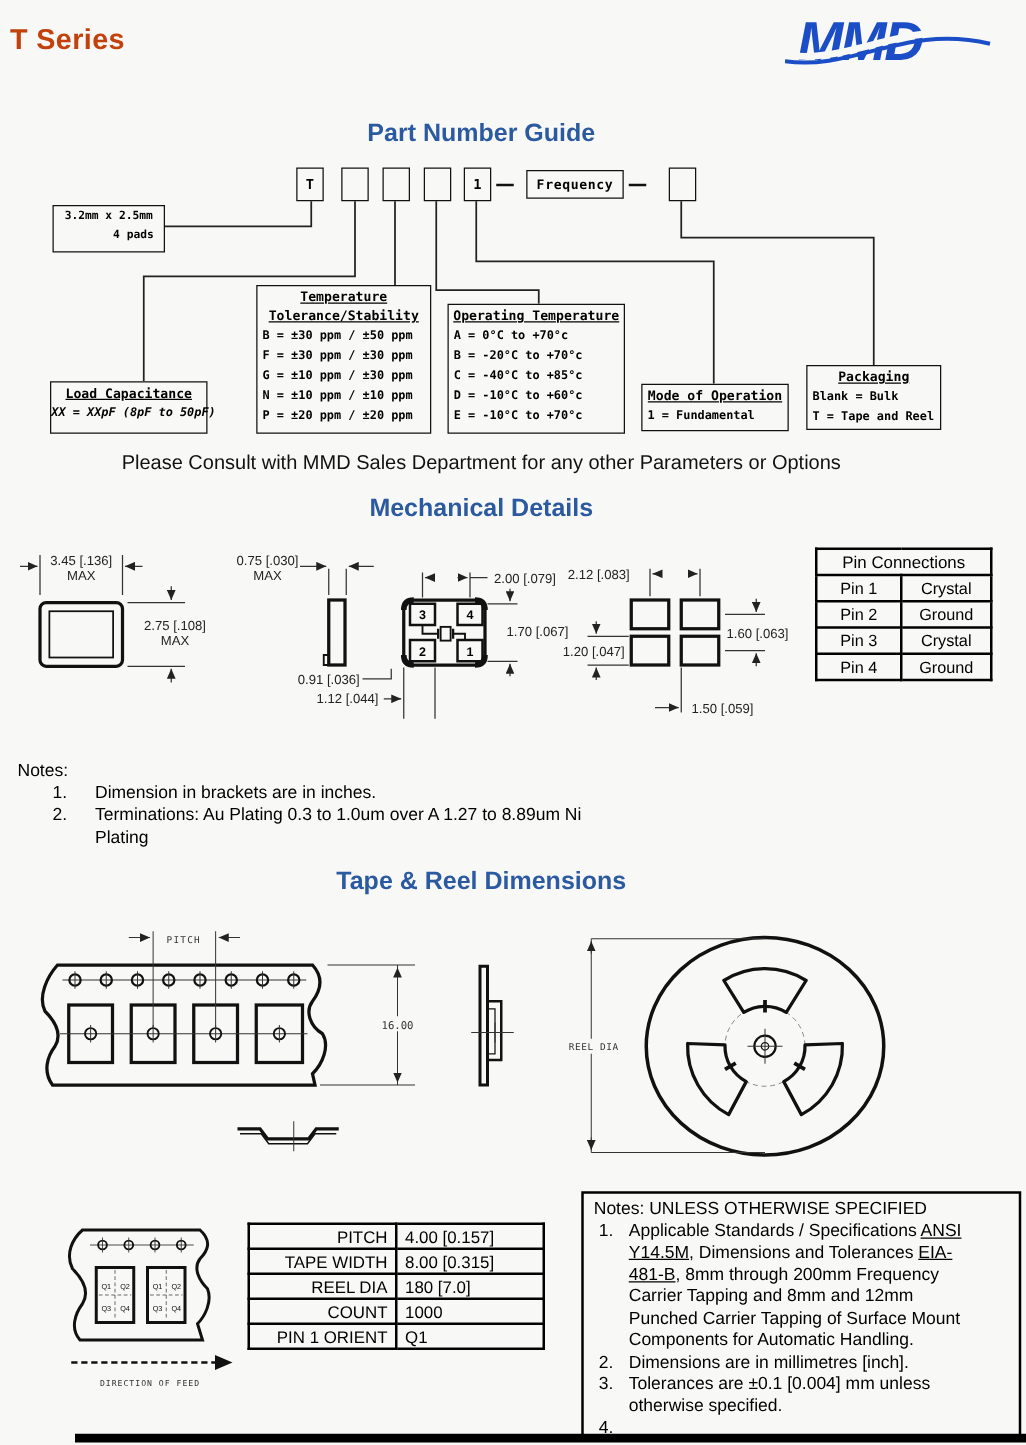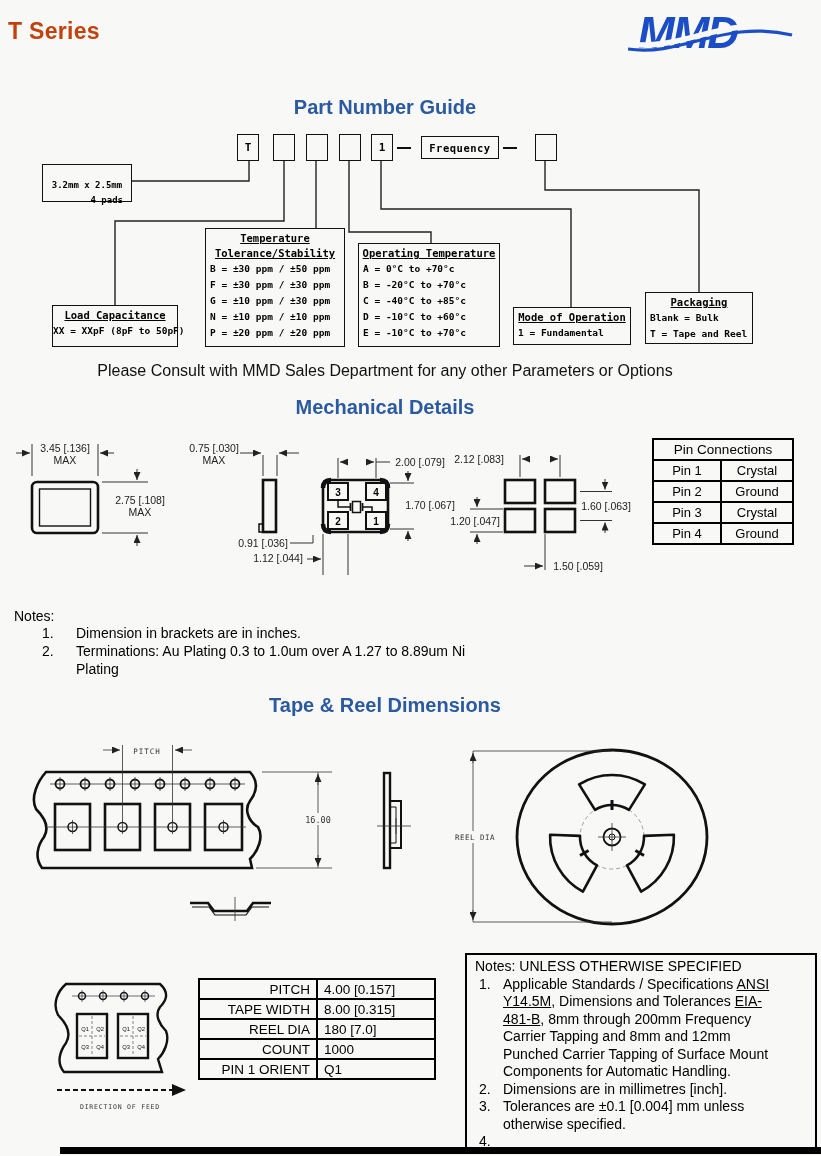--- a/index.html
+++ b/index.html
@@ -8,22 +8,22 @@
   .sec-title{left:0;top:0;width:770px;text-align:center;font-weight:bold;font-size:20px;color:#2b5aa0;}
   .page-title{left:8px;top:18px;font-weight:bold;font-size:23px;color:#c2410c;letter-spacing:0.3px;}
   .consult{left:0;top:362px;width:770px;text-align:center;font-size:16px;color:#111;}
   
   .pn-box{border:1.6px solid #111;display:flex;align-items:center;justify-content:center;
           font-family:"DejaVu Sans Mono",monospace;font-weight:bold;font-size:11px;background:#f8f8f7;}
   .pn-dash{border-top:2px solid #111;width:14px;height:0;}
   .desc-box{border:1.6px solid #111;font-family:"DejaVu Sans Mono",monospace;font-weight:bold;background:#f8f8f7;box-sizing:border-box;padding-top:2px;}
   .desc-title{text-align:center;text-decoration:underline;font-size:10.5px;line-height:15px;white-space:nowrap;}
   .desc-line{font-size:9.5px;line-height:16px;padding-left:4px;white-space:nowrap;}
-  .desc-line.center{text-align:left;padding-left:0;}
-  .size-note{border:1.4px solid #111;font-family:"DejaVu Sans Mono",monospace;font-weight:bold;font-size:9px;line-height:15px;background:#f8f8f7;box-sizing:border-box;padding-top:13px;}
+  .desc-line.center{text-align:left;padding-left:0;font-style:italic;}
+  .size-note{border:1.4px solid #111;font-family:"DejaVu Sans Mono",monospace;font-weight:bold;font-size:9px;line-height:15px;background:#f8f8f7;box-sizing:border-box;padding-top:1px;}
   .size-note .l1{text-align:center;}
   .size-note .l2{text-align:right;padding-right:8px;}
   
   table{border-collapse:collapse;background:#f8f8f7;}
   .pin-table{left:652px;top:438px;}
   .pin-table td{border:2px solid #000;font-size:13px;text-align:center;padding:1px 4px;height:17px;}
   .pin-table .hdr{font-size:13.5px;}
   .pin-table .c1{width:58px;}
   .pin-table .c2{width:62px;}
   .spec-table{left:198px;top:978px;}
@@ -79,21 +79,21 @@
     <div class="abs pn-dash" style="left:397px;top:21px;"></div>
     <div class="abs pn-box" style="left:421px;top:10px;width:76px;height:21px;font-size:10.5px;letter-spacing:0.5px;">Frequency</div>
     <div class="abs pn-dash" style="left:503px;top:21px;"></div>
     <div class="abs pn-box" style="left:535px;top:8px;width:20px;height:25px;"></div>
 
     <div class="abs size-note" style="left:42px;top:38px;width:90px;height:38px;">
       <div class="l1">3.2mm x 2.5mm</div>
       <div class="l2">4 pads</div>
     </div>
 
-    <div class="abs desc-box" style="left:40px;top:179px;width:126px;height:42px;margin-left:12px;">
+    <div class="abs desc-box" style="left:40px;top:179px;width:126px;height:42px;">
       <div class="desc-title">Load Capacitance</div>
       <div class="desc-line center">XX = XXpF (8pF to 50pF)</div>
     </div>
 
     <div class="abs desc-box" style="left:205px;top:102px;width:140px;height:119px;">
       <div class="desc-title">Temperature</div>
       <div class="desc-title">Tolerance/Stability</div>
       <div class="desc-line">B = ±30 ppm / ±50 ppm</div>
       <div class="desc-line">F = ±30 ppm / ±30 ppm</div>
       <div class="desc-line">G = ±10 ppm / ±30 ppm</div>

